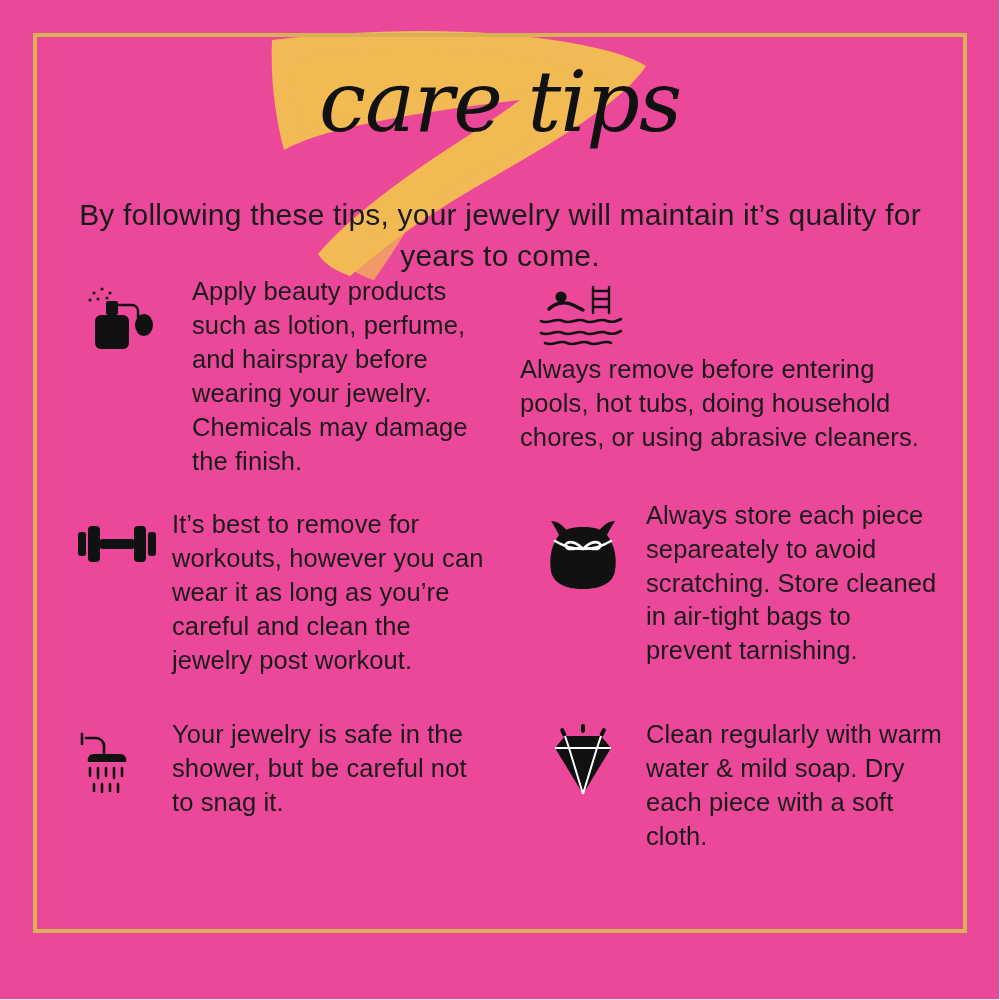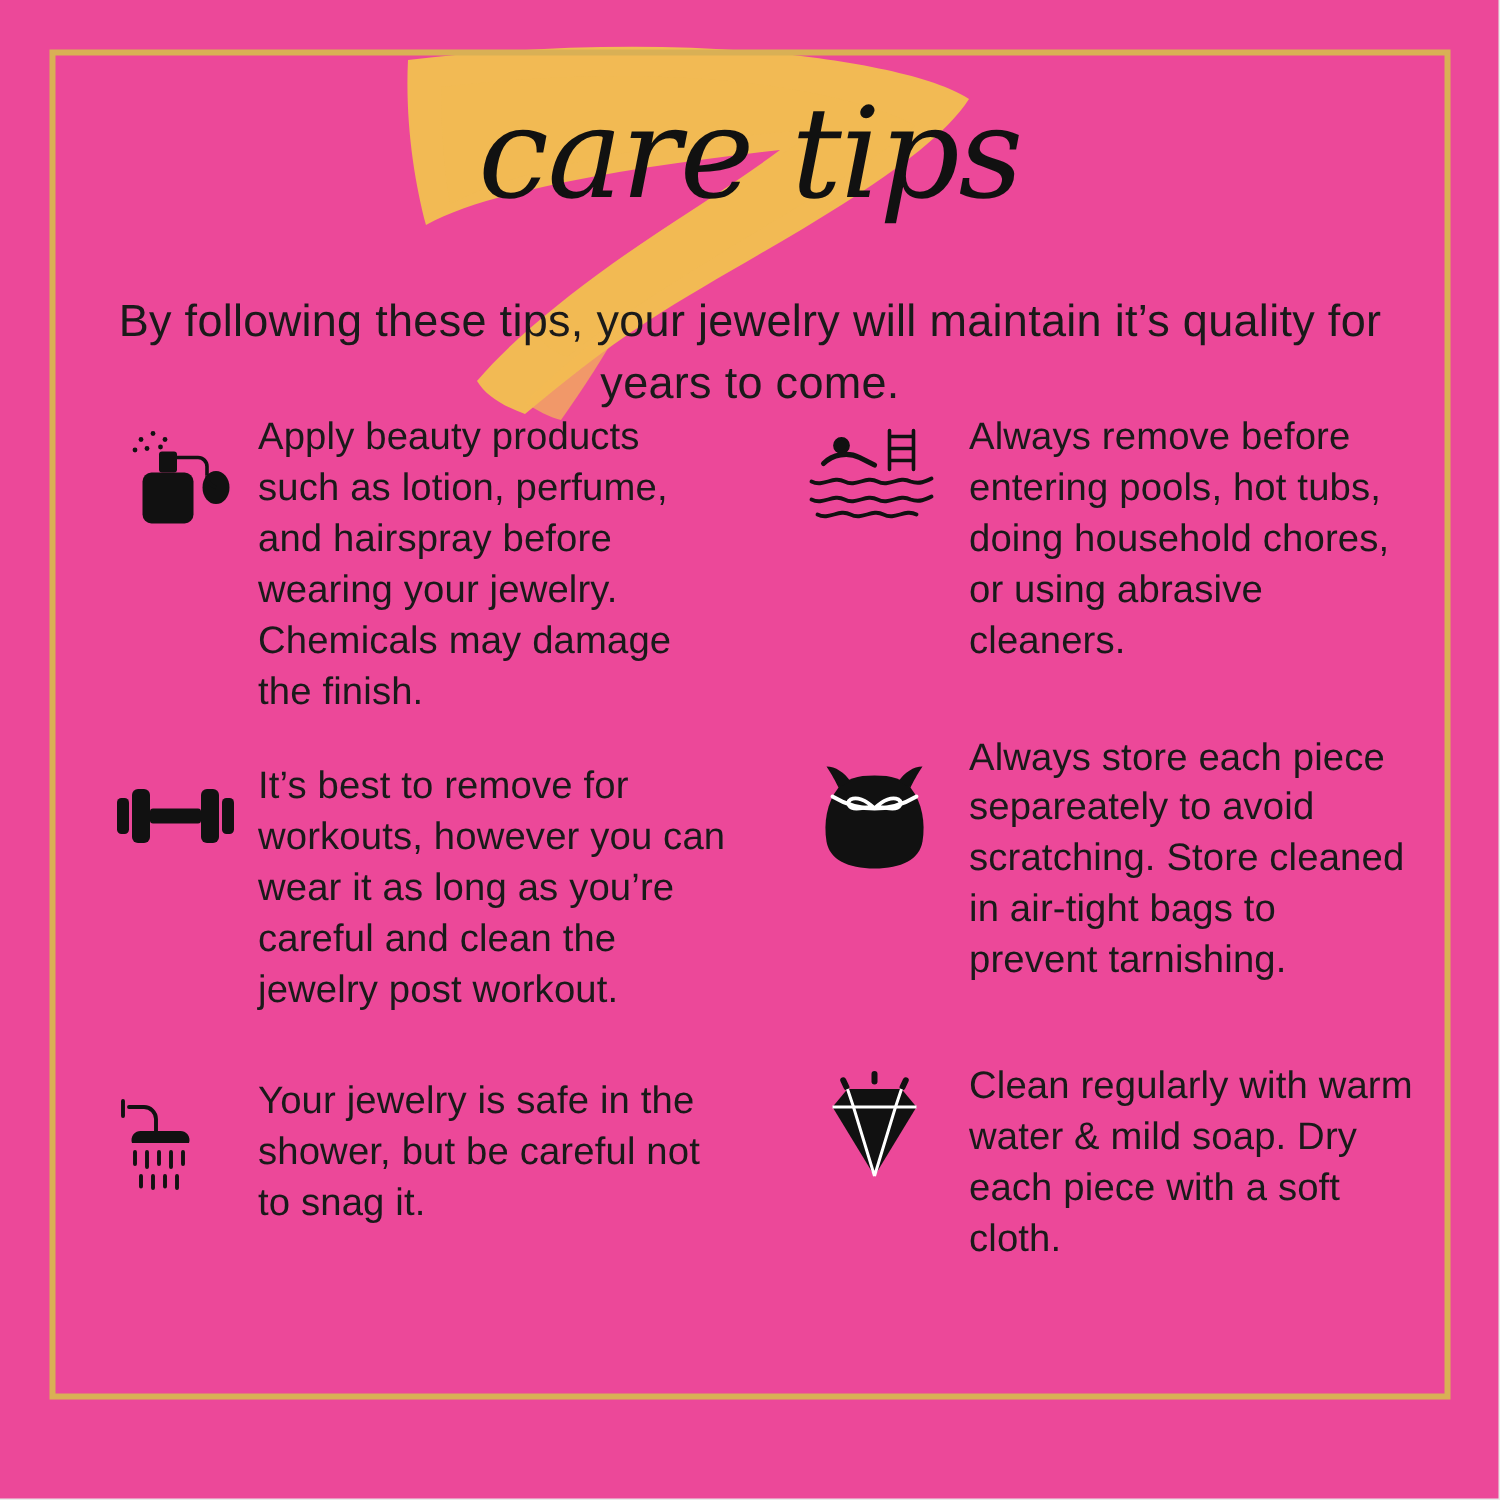--- a/index.html
+++ b/index.html
@@ -117,23 +117,23 @@
     justify-content: center;
     padding-top: 6px;
   }
   .tip-text {
     font-size: 25.5px;
     line-height: 1.33;
     color: #1a1a1a;
     letter-spacing: 0.1px;
   }
 
-  .col.left .tip:nth-child(1) { margin-bottom: 30px; }
+  .col.left .tip:nth-child(1) { margin-bottom: 30px; gap: 20px; }
   .col.left .tip:nth-child(2) { margin-bottom: 40px; }
-  .col.right .tip:nth-child(1) { margin-bottom: 44px; }
+  .col.right .tip:nth-child(1) { margin-bottom: 44px; flex-direction: column; }
   .col.right .tip:nth-child(2) { margin-bottom: 50px; }
 
   .col.right .tip-icon { width: 126px; min-width: 126px; }
 </style>
 </head>
 <body>
 
 <div class="page">
 
   <div class="edge-right"></div>

